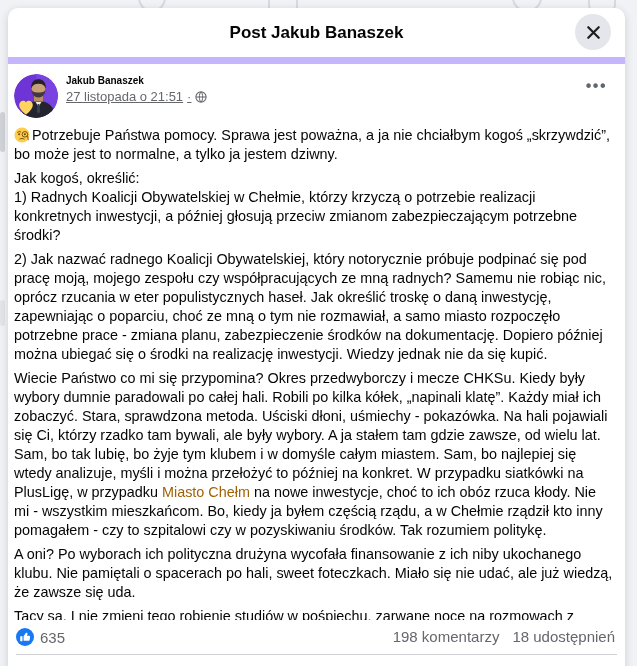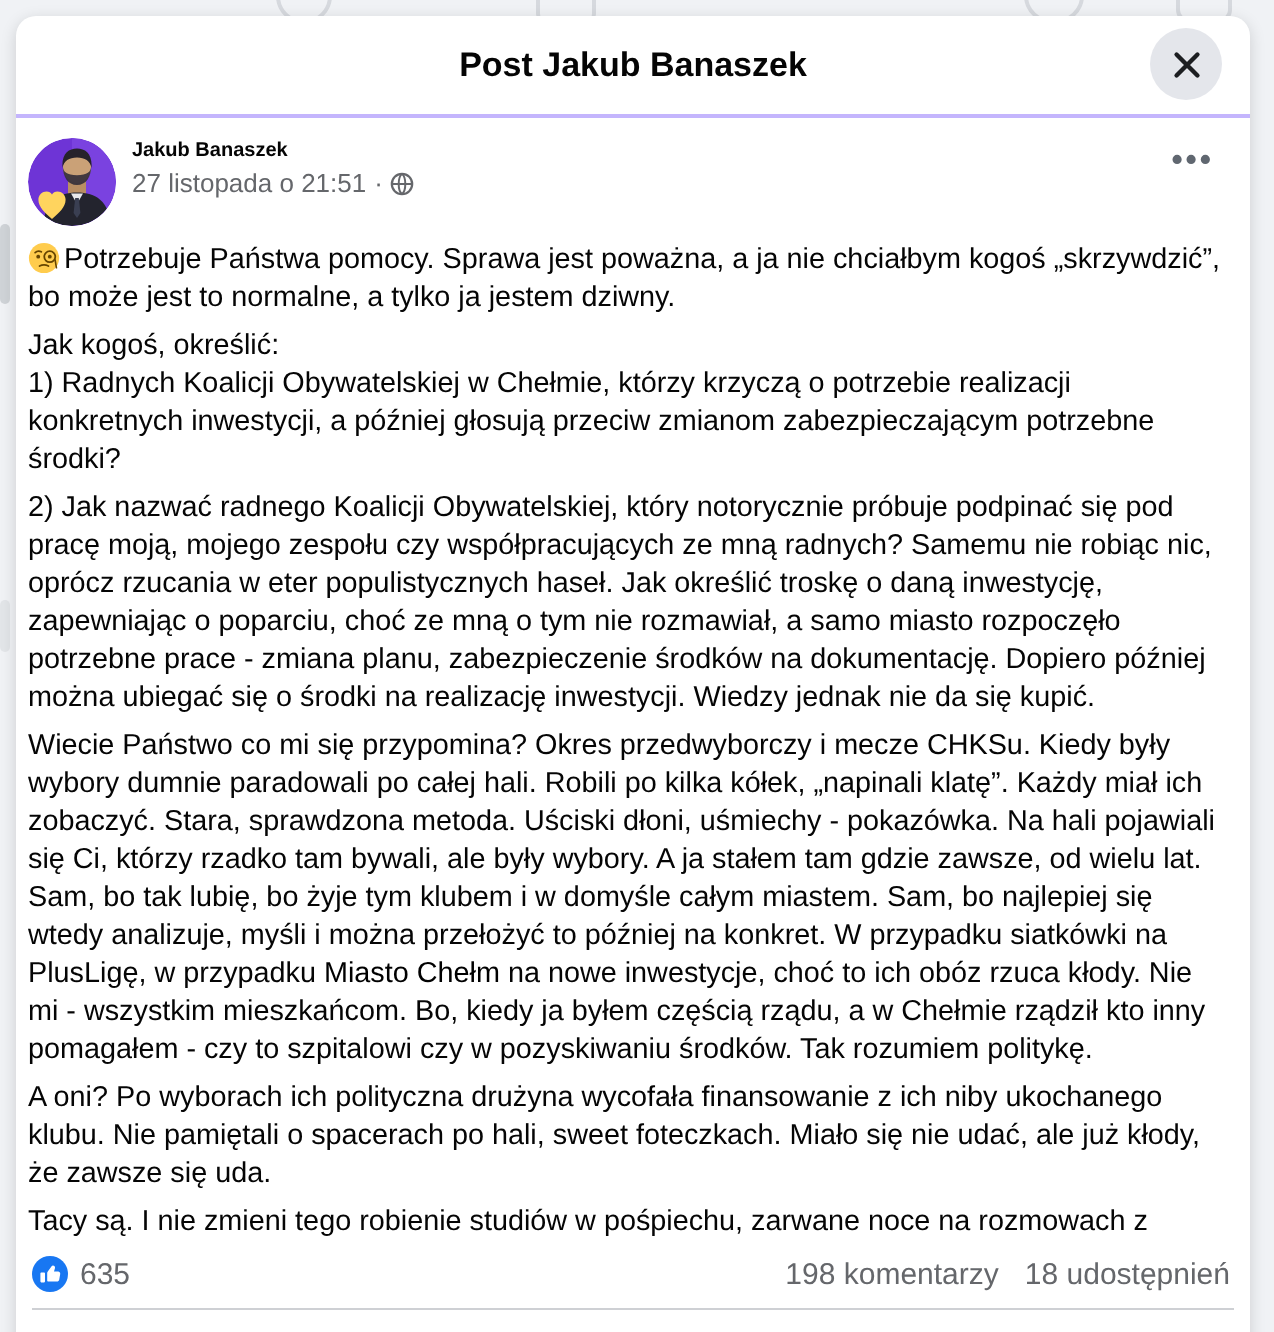--- a/index.html
+++ b/index.html
@@ -14,43 +14,43 @@
   .bg-hint.circle{border-radius:50%;}
   .bg-hint.rect{border-radius:4px;}
   .left-bar{position:absolute;left:0;top:112px;width:5px;height:40px;background:#c7cacf;border-radius:3px;opacity:.8;}
   .left-bar2{position:absolute;left:0;top:300px;width:5px;height:26px;background:#dfe1e5;border-radius:3px;opacity:.8;}
 
   .modal{
     position:absolute;left:8px;top:8px;width:617px;height:700px;
     background:#fff;border-radius:10px 10px 0 0;
     box-shadow:0 2px 8px rgba(0,0,0,.15);
   }
-  .dialog-header{position:relative;height:49px;border-bottom:2px solid #c4b5fd;
+  .dialog-header{position:relative;height:49px;border-bottom:7px solid #c4b5fd;
     display:flex;align-items:center;justify-content:center;}
   .dialog-title{font-size:17px;font-weight:700;color:#050505;}
   .close-btn{position:absolute;right:14px;top:6px;width:36px;height:36px;border-radius:50%;
     background:#e4e6eb;border:none;display:flex;align-items:center;justify-content:center;cursor:pointer;padding:0;}
 
   .post-header{display:flex;align-items:flex-start;padding:10px 12px 2px 6px;position:relative;}
   .avatar{width:44px;height:44px;border-radius:50%;overflow:hidden;flex:0 0 44px;cursor:pointer;}
   .author-block{margin-left:8px;padding-top:1px;}
   .author-name{font-size:10px;font-weight:700;color:#050505;cursor:pointer;}
-  .post-meta{display:flex;align-items:center;gap:4px;font-size:13px;color:#65676b;margin-top:3px;}
+  .post-meta{display:flex;align-items:center;gap:4px;font-size:13px;color:#65676b;margin-top:3px;text-decoration:underline;}
   .post-meta .ts{cursor:pointer;}
   .more-btn{position:absolute;right:18px;top:14px;color:#606770;font-size:16px;font-weight:700;
     letter-spacing:1.5px;cursor:pointer;line-height:16px;}
 
   .post-text{padding:6px 10px 0 6px;font-size:14.4px;line-height:19px;color:#050505;
     height:500px;overflow:hidden;}
   .post-text p{margin:0 0 5px;}
-  .page-link{color:#000000;text-decoration:none;font-weight:500;cursor:pointer;}
+  .page-link{color:#a16207;text-decoration:none;font-weight:500;cursor:pointer;}
   .emoji-svg{vertical-align:-3px;margin:0 2px 0 0;}
 
   .post-footer{position:absolute;left:0;right:0;top:612px;background:#fff;}
-  .counts-row{display:flex;justify-content:space-between;align-items:center;
+  .counts-row{display:flex;justify-content:space-between;
     padding:8px 10px 8px 8px;font-size:15px;color:#65676b;}
   .reactions{display:flex;align-items:center;gap:6px;cursor:pointer;}
   .counts-right{display:flex;gap:13px;}
   .counts-right span{cursor:pointer;}
   .footer-divider{border-top:1px solid #ced0d4;margin:0 8px;}
   .actions-row{display:flex;align-items:flex-start;justify-content:space-between;
     padding:5px 45px 0 225px;height:50px;}
   .action-btn{display:flex;align-items:center;gap:7px;background:none;border:none;
     color:#65676b;font-size:15px;font-weight:700;font-family:inherit;cursor:pointer;padding:4px 2px;white-space:nowrap;}
   .action-btn svg{flex:0 0 auto;}
@@ -125,21 +125,21 @@
       </svg><span>Potrzebuje Państwa pomocy. Sprawa jest poważna, a ja nie chciałbym kogoś „skrzywdzić”, bo może jest to normalne, a tylko ja jestem dziwny.</span>
     </p>
     <p>
       <span>Jak kogoś, określić:</span><br>
       <span>1) Radnych Koalicji Obywatelskiej w Chełmie, którzy krzyczą o potrzebie realizacji konkretnych inwestycji, a później głosują przeciw zmianom zabezpieczającym potrzebne środki?</span>
     </p>
     <p>2) Jak nazwać radnego Koalicji Obywatelskiej, który notorycznie próbuje podpinać się pod pracę moją, mojego zespołu czy współpracujących ze mną radnych? Samemu nie robiąc nic, oprócz rzucania w eter populistycznych haseł. Jak określić troskę o daną inwestycję, zapewniając o poparciu, choć ze mną o tym nie rozmawiał, a samo miasto rozpoczęło potrzebne prace - zmiana planu, zabezpieczenie środków na dokumentację. Dopiero później można ubiegać się o środki na realizację inwestycji. Wiedzy jednak nie da się kupić.</p>
     <p>
       <span>Wiecie Państwo co mi się przypomina? Okres przedwyborczy i mecze CHKSu. Kiedy były wybory dumnie paradowali po całej hali. Robili po kilka kółek, „napinali klatę”. Każdy miał ich zobaczyć. Stara, sprawdzona metoda. Uściski dłoni, uśmiechy - pokazówka. Na hali pojawiali się Ci, którzy rzadko tam bywali, ale były wybory. A ja stałem tam gdzie zawsze, od wielu lat. Sam, bo tak lubię, bo żyje tym klubem i w domyśle całym miastem. Sam, bo najlepiej się wtedy analizuje, myśli i można przełożyć to później na konkret. W przypadku siatkówki na PlusLigę, w przypadku </span><a class="page-link">Miasto Chełm</a><span> na nowe inwestycje, choć to ich obóz rzuca kłody. Nie mi - wszystkim mieszkańcom. Bo, kiedy ja byłem częścią rządu, a w Chełmie rządził kto inny pomagałem - czy to szpitalowi czy w pozyskiwaniu środków. Tak rozumiem politykę.</span>
     </p>
-    <p>A oni? Po wyborach ich polityczna drużyna wycofała  finansowanie z ich niby ukochanego klubu. Nie pamiętali o spacerach po hali, sweet foteczkach. Miało się nie udać, ale już kłody, że zawsze się uda.</p>
+    <p>A oni? Po wyborach ich polityczna drużyna wycofała  finansowanie z ich niby ukochanego klubu. Nie pamiętali o spacerach po hali, sweet foteczkach. Miało się nie udać, ale już wiedzą, że zawsze się uda.</p>
     <p>Tacy są. I nie zmieni tego robienie studiów w pośpiechu, zarwane noce na rozmowach z Chatem GPT czy populizm, którego w Chełmie nikt do tej pory nie widział.</p>
 
   </div>
 
   <div class="post-footer">
     <div class="counts-row">
       <div class="reactions">
         <svg width="18" height="18" viewBox="0 0 18 18">
           <circle cx="9" cy="9" r="9" fill="#1877f2"></circle>
           <path fill="#ffffff" d="M4.6 8.2h1.5c.2 0 .4.2.4.4v4.2c0 .2-.2.4-.4.4H4.6c-.2 0-.4-.2-.4-.4V8.6c0-.2.2-.4.4-.4zm3 4.6V8.5c0-.3.1-.6.3-.8l1.9-2.6c.2-.2.4-.4.7-.4.5 0 1 .4 1 1v.3l-.5 1.8h2.1c.6 0 1.1.6 1 1.2l-.5 2.9c-.1.5-.6.9-1.1.9H8c-.2 0-.4-.2-.4-.4z"></path>

